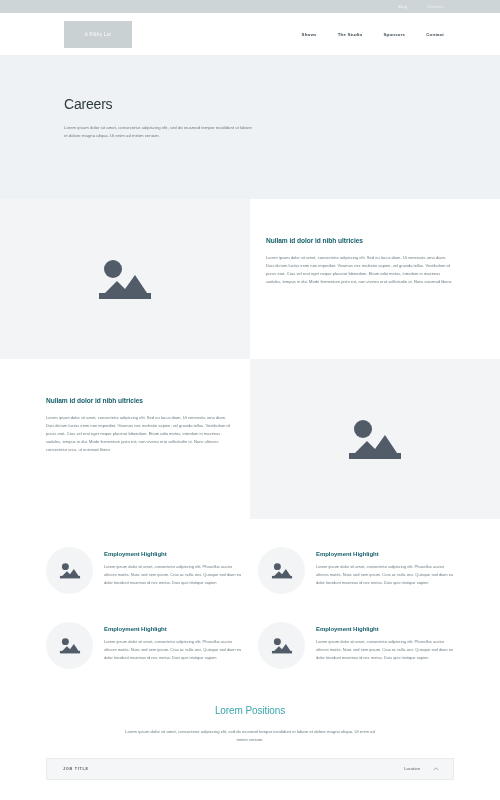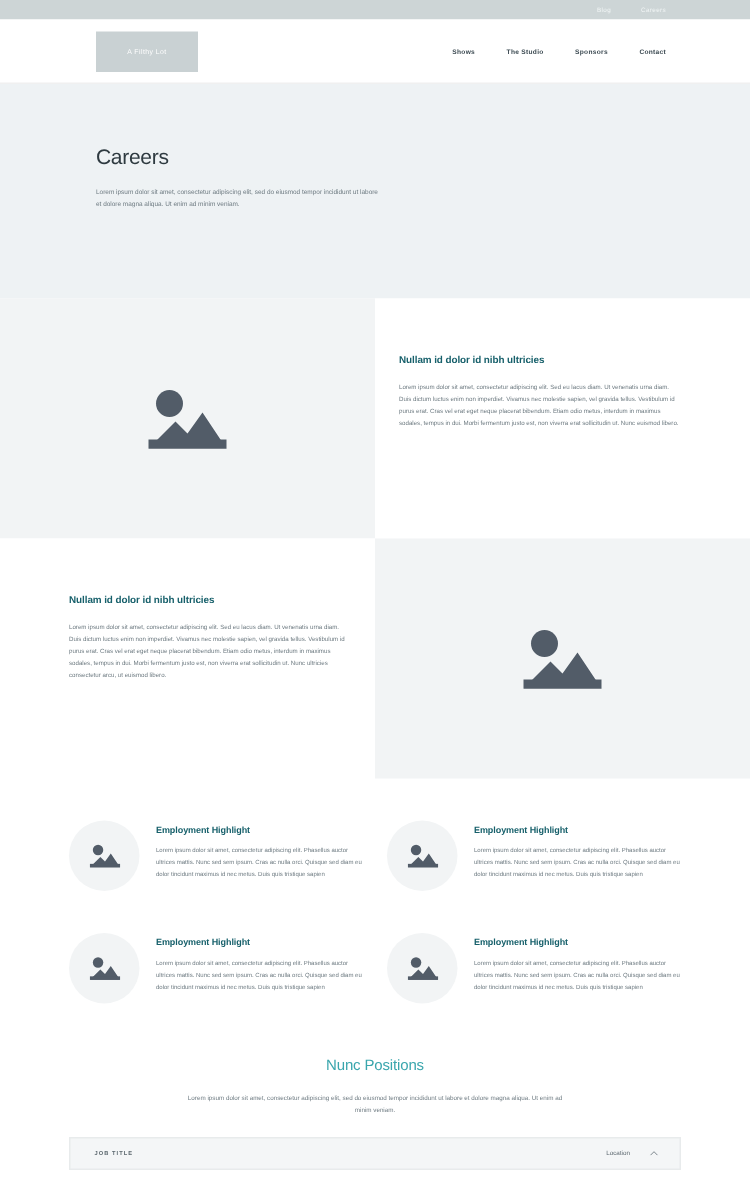--- a/index.html
+++ b/index.html
@@ -240,21 +240,21 @@
       </div>
       <div class="card-body">
         <div class="card-title">Employment Highlight</div>
         <div class="card-text">Lorem ipsum dolor sit amet, consectetur adipiscing elit. Phasellus auctor ultrices mattis. Nunc sed sem ipsum. Cras ac nulla orci. Quisque sed diam eu dolor tincidunt maximus id nec metus. Duis quis tristique sapien</div>
       </div>
     </div>
 
   </div>
 
   <div class="positions">
-    <h2>Nunc Positions</h2>
+    <h2>Lorem Positions</h2>
     <p>Lorem ipsum dolor sit amet, consectetur adipiscing elit, sed do eiusmod tempor incididunt ut labore et dolore magna aliqua. Ut enim ad minim veniam.</p>
   </div>
 
   <div class="table">
     <div class="thead">
       <span class="th-title">JOB TITLE</span>
       <span class="th-right">
         <span class="th-loc">Location</span>
         <svg class="caret" viewBox="0 0 10 10">
           <path d="M1.5 6.5 L5 3 L8.5 6.5" fill="none" stroke="#7b868c" stroke-width="1.1" stroke-linecap="round" stroke-linejoin="round"></path>

